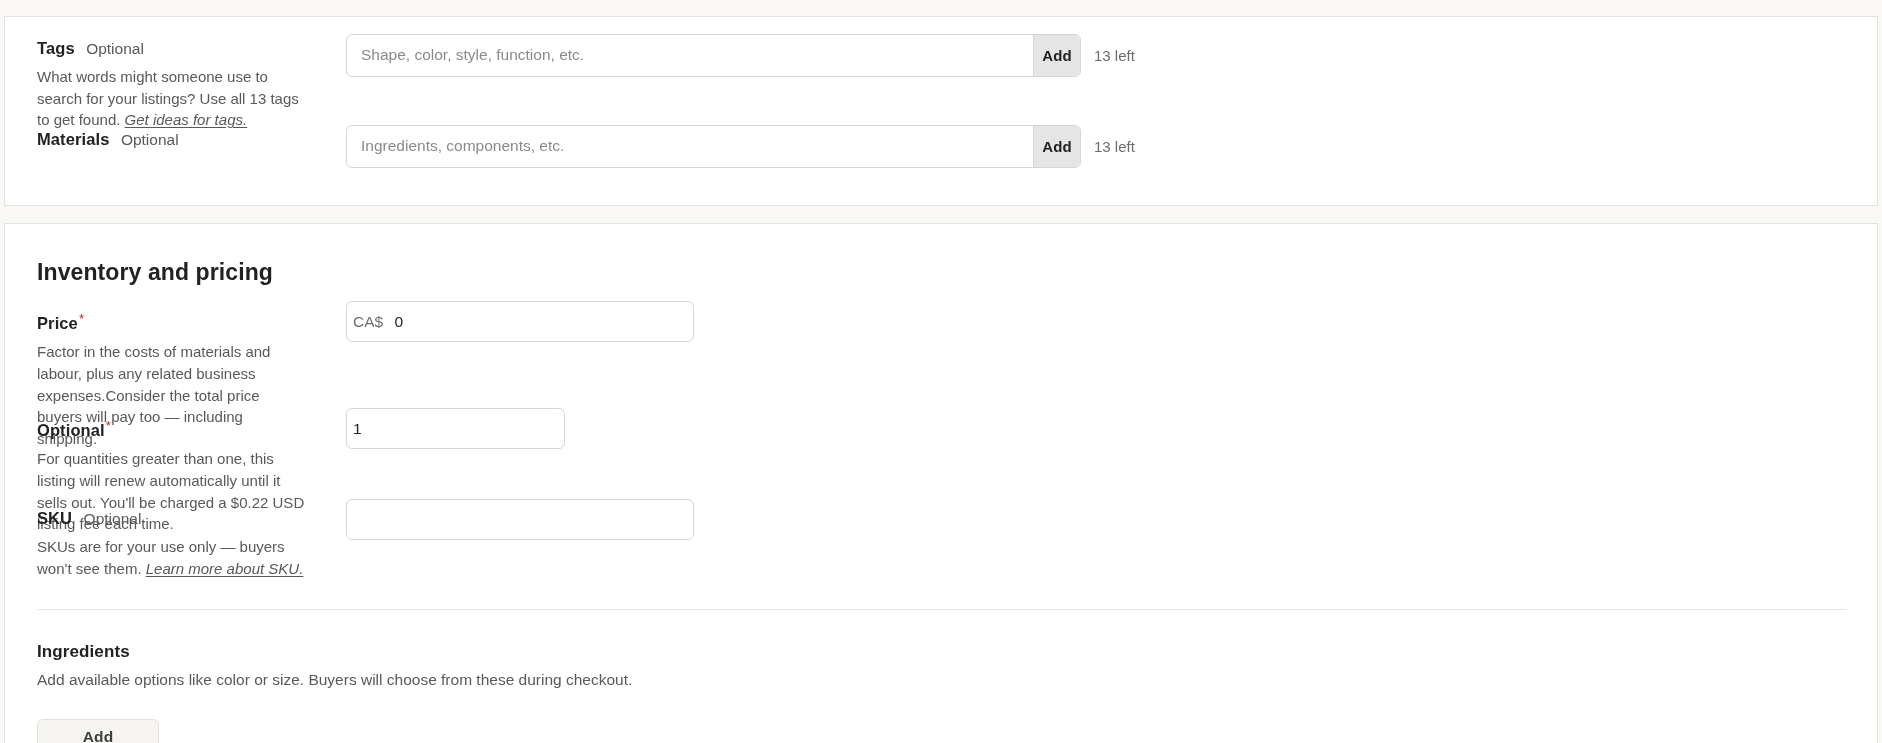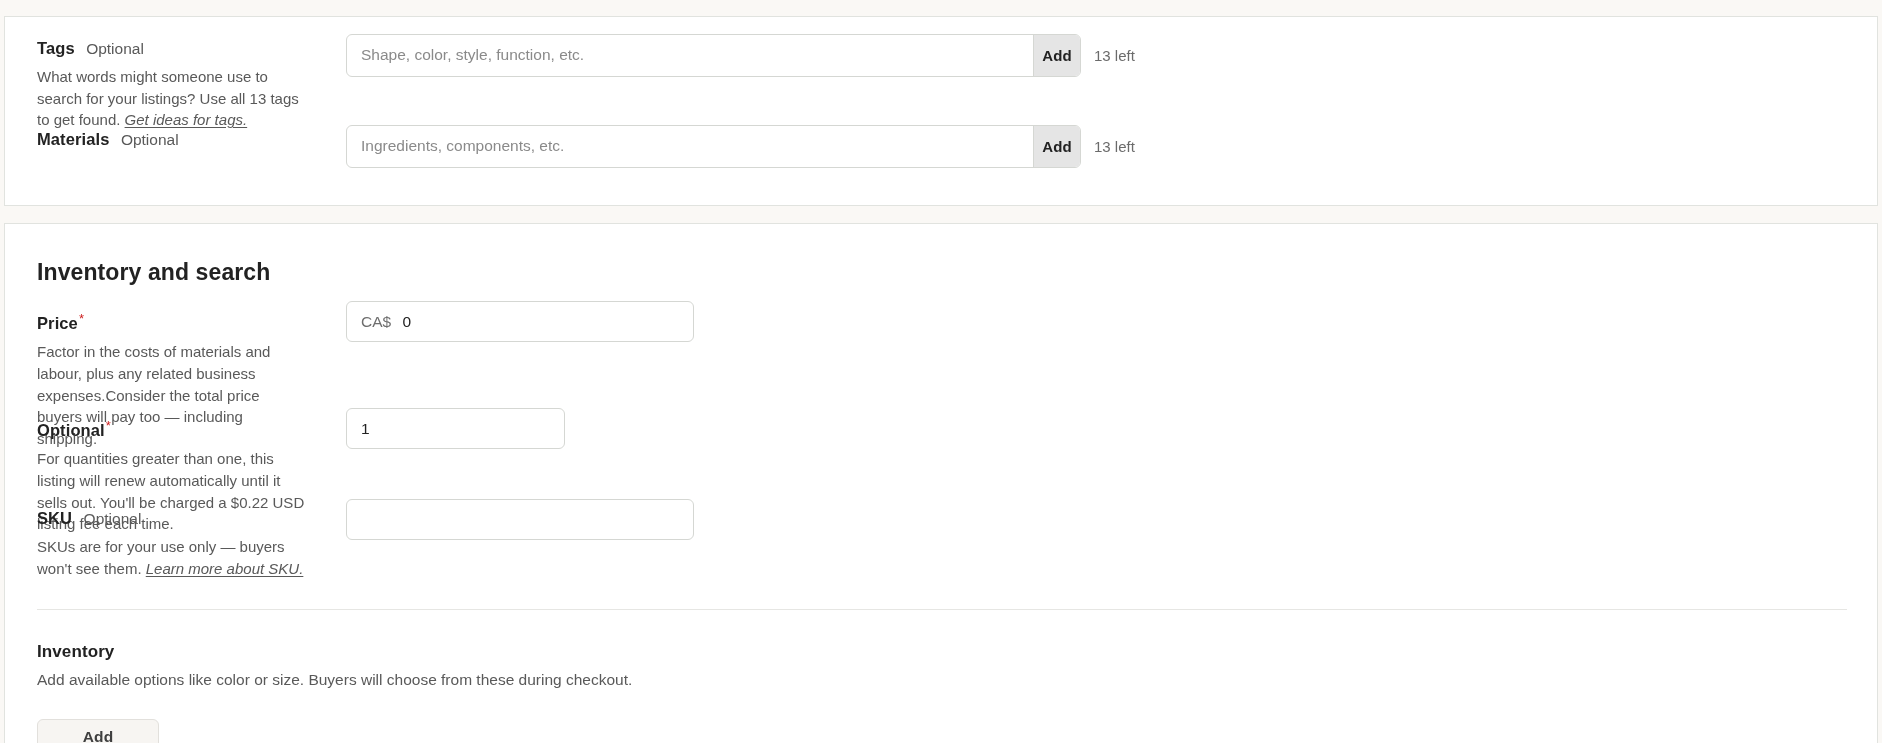--- a/index.html
+++ b/index.html
@@ -97,21 +97,21 @@
 
   
   .text-input {
     box-sizing: border-box;
     border: 1px solid #d5d7d3;
     border-radius: 6px;
     background: #ffffff;
     font-family: "Liberation Sans", sans-serif;
     font-size: 15.5px;
     color: #222222;
-    padding: 0 14px;
+    padding: 0 6px;
     outline: none;
   }
   .text-input::placeholder {
     color: #8a8a8a;
   }
 
   
   .combo-wrap {
     position: absolute;
     display: flex;
@@ -253,21 +253,21 @@
         <input class="combo-input" type="text" value="" placeholder="Ingredients, components, etc." style="">
         <button class="add-btn">Add</button>
       </div>
 
       <div class="left-count" style="top:121px;left:1089px;">13 left</div>
     </div>
   </div>
 
   <div class="card card-inventory">
 
-    <div class="section-title" style="top:35px;">Inventory and search</div>
+    <div class="section-title" style="top:35px;">Inventory and pricing</div>
 
     <div class="label-col" style="top:87px;">
       <div>
         <span class="field-label">Price</span><span class="req-star">*</span>
       </div>
       <div class="field-help">Factor in the costs of materials and labour, plus any related business expenses.Consider the total price buyers will pay too — including shipping.</div>
     </div>
 
     <div class="text-input" style="position:absolute;top:77px;left:341px;width:348px;height:41px;line-height:39px;">
       <span class="price-prefix">CA$</span>
@@ -290,20 +290,20 @@
       </div>
       <div class="field-help">
         <span>SKUs are for your use only — buyers won't see them. </span><span class="inline-link">Learn more about SKU.</span>
       </div>
     </div>
 
     <input class="text-input" type="text" style="position: absolute; top: 275px; left: 341px; width: 348px; height: 41px;" placeholder="">
 
     <div class="divider" style="top:385px;"></div>
 
-    <div class="sub-title" style="top:418px;">Inventory</div>
+    <div class="sub-title" style="top:418px;">Ingredients</div>
 
     <div class="sub-desc" style="top:447px;">Add available options like color or size. Buyers will choose from these during checkout.</div>
 
     <button class="ghost-btn" style="top:495px;left:32px;width:122px;height:37px;">Add variations</button>
   </div>
 
 </div>
 
 </body></html>

